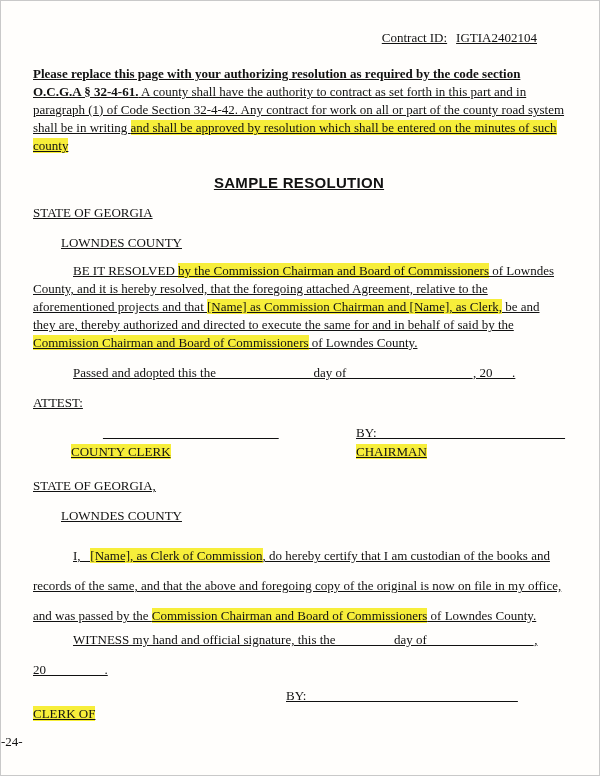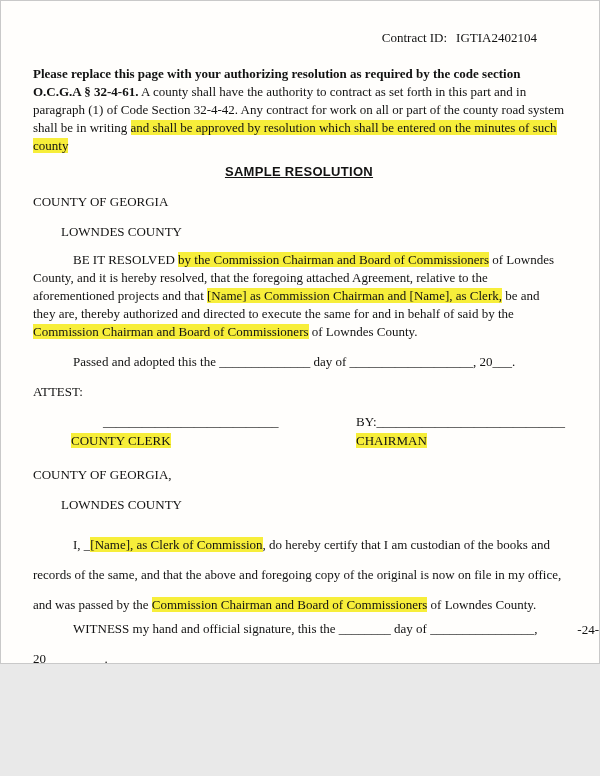--- a/index.html
+++ b/index.html
@@ -1,95 +1,96 @@
 <!DOCTYPE html>
 <html style="--hl: #f7ee3a;"><head>
 <meta charset="utf-8">
 <style>
   * { margin:0; padding:0; box-sizing:border-box; }
   html,body { background:#e9e9e9; }
   .page{
     position:relative;
-    width:600px; height:664px;
+    width:600px; height:776px;
     margin:0 auto;
     background:#fffefc;
     border:1px solid #c9c9c9;
     padding:28px 34px 0 32px;
     font-family:"Liberation Serif", serif;
     font-size:13px;
     line-height:18px;
     color:#121212;
     overflow:hidden;
+    text-decoration:underline;
   }
   .contract-line{ text-align:right; padding-right:28px; }
   .cid-val{ margin-left:9px; }
   .intro{ margin-top:18px; }
   .doc-title{
-    margin-top:8px;
+    margin-top:19px;
     text-align:center;
     font-family:"Liberation Sans", sans-serif;
-    font-size:13px;
+    font-size:15px;
     font-weight:bold;
     text-decoration:underline;
     letter-spacing:.3px;
   }
   .mt12{ margin-top:12px; }
   .mt16{ margin-top:16px; }
   .indent1{ padding-left:28px; }
   .body{ margin-top:10px; }
   .ti{ text-indent:40px; }
   .passed{ margin-top:12px; }
   .attest{ margin-top:12px; }
   .sigrow{ margin-top:12px; display:flex;justify-content:flex-end; }
   .sig-left{ width:253px; flex:none; }
   .labelrow{ margin-top:1px; display:flex; }
   .lbl-left{ width:253px; flex:none; padding-left:38px; }
   .lbl-right{ padding-left:70px; }
   .certbody{ margin-top:16px; line-height:30px; }
   .witness{ margin-top:0; }
   .yearline{ margin-top:12px; }
   .byline2{ margin-top:8px; margin-left:253px; }
-  .clerkof{ margin-left:321px; }
+  .clerkof{ }
   .hl{ background:var(--hl,#f7ee3a); }
   .b{ font-weight:bold; }
-  .footer{ position:absolute; left:0; right:0; bottom:24px; text-align:right; }
+  .footer{ position:absolute; left:0; right:0; bottom:24px; text-align:left; }
 </style>
 </head>
 <body>
 
 <div class="page">
 
   <div class="contract-line">
     <span>Contract ID:</span><span class="cid-val">IGTIA2402104</span>
   </div>
 
   <p class="intro"><span class="b ">Please replace this page with your authorizing resolution as required by the code section O.C.G.A § 32-4-61.</span><span class="">  A county shall have the authority to contract as set forth in this part and in paragraph (1) of Code Section 32-4-42. Any contract for work on all or part of the county road system shall be in writing </span><span class="hl">and shall be approved by resolution which shall be entered on the minutes of such county</span></p>
 
   <h1 class="doc-title">SAMPLE RESOLUTION</h1>
 
-  <p class="mt12">COUNTY OF GEORGIA</p>
+  <p class="mt12">STATE OF GEORGIA</p>
   <p class="mt12 indent1">LOWNDES COUNTY</p>
 
   <p class="body ti"><span class="">BE IT RESOLVED </span><span class="hl">by the Commission Chairman and Board of Commissioners</span><span class=""> of Lowndes County, and it is hereby resolved, that the foregoing attached Agreement, relative to the aforementioned projects and that </span><span class="hl">[Name] as Commission Chairman and [Name], as Clerk,</span><span class=""> be and they are, thereby authorized and directed to execute the same for and in behalf of said by the </span><span class="hl">Commission Chairman and Board of Commissioners</span><span class=""> of Lowndes County.</span></p>
 
   <p class="passed ti">Passed and adopted this the ______________ day of ___________________, 20___.</p>
 
   <p class="attest">ATTEST:</p>
 
   <div class="sigrow">
     <span class="sig-left">___________________________</span>
     <span class="sig-right">BY:_____________________________</span>
   </div>
 
   <div class="labelrow">
     <span class="lbl-left"><span class="hl">COUNTY CLERK</span></span>
     <span class="lbl-right"><span class="hl">CHAIRMAN</span></span>
   </div>
 
-  <p class="mt16">COUNTY OF GEORGIA,</p>
+  <p class="mt16">STATE OF GEORGIA,</p>
   <p class="mt12 indent1">LOWNDES COUNTY</p>
 
   <p class="certbody ti"><span class="">I,  _</span><span class="hl">[Name], as Clerk of Commission</span><span class="">, do hereby certify that I am custodian of the books and records of the same, and that the above and foregoing copy of the original is now on file in my office, and was passed by the </span><span class="hl">Commission Chairman and Board of Commissioners</span><span class=""> of Lowndes County.</span></p>
 
   <p class="witness ti">WITNESS my hand and official signature, this the ________ day of ________________,</p>
   <p class="yearline">20_________.</p>
 
   <p class="byline2">BY: ________________________________</p>
   <p class="clerkof"><span class="hl">CLERK OF</span></p>
 

